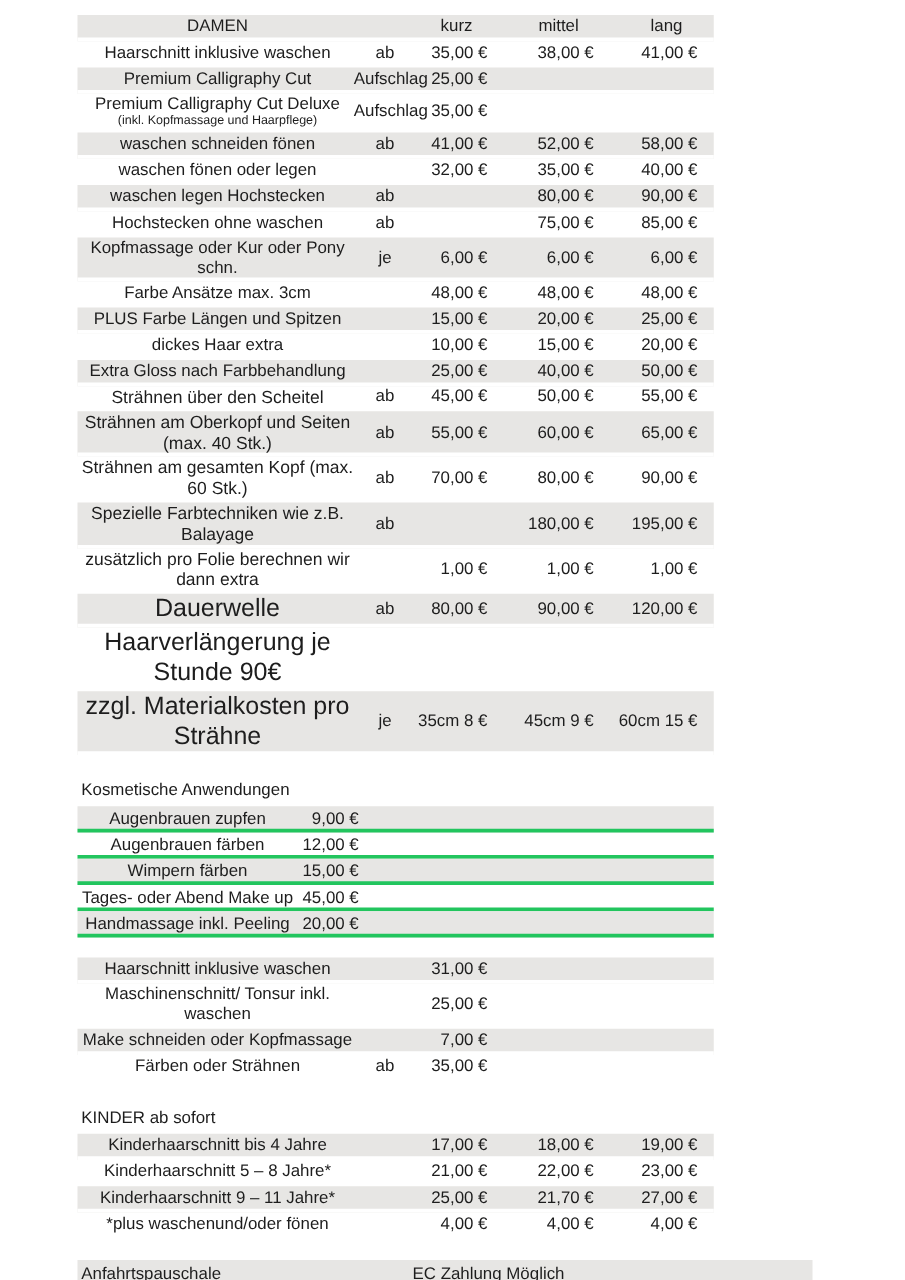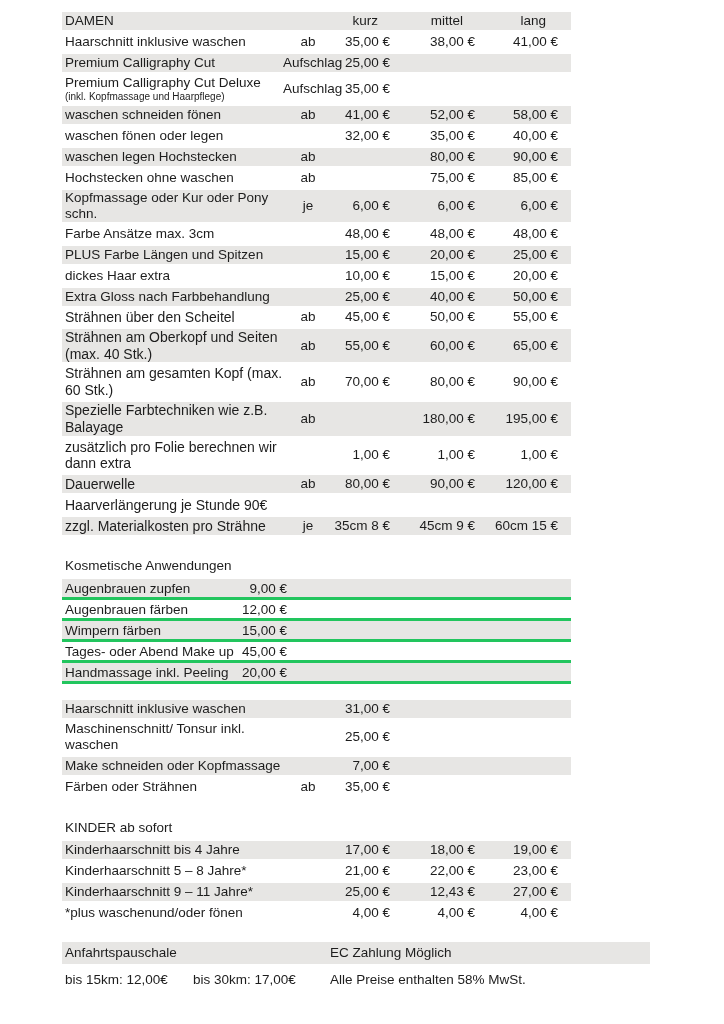--- a/index.html
+++ b/index.html
@@ -20,27 +20,27 @@
     grid-template-columns:221px 50px 57px 85px 83px;
     box-sizing:border-box;
     padding-right:13px;
     align-items:center;
     min-height:21px;
     border-bottom:3px solid #ffffff;
     font-size:13.5px;
     line-height:1.2;
   }
   .shaded{background:#e7e6e4;}
-  .c-label{padding-left:3px;}
+  .c-label{padding-left:3px;text-align:center;}
   .c-qual{text-align:center;}
   .c-p{text-align:right;white-space:nowrap;}
   .hdr{text-align:right;padding-right:12px;}
   .sz-small{min-height:17px;}
   .sz-small .c-label{font-size:14px;}
-  .sz-large .c-label{font-size:14px;}
+  .sz-large .c-label{font-size:20px;}
   .sz-large{min-height:21px;}
   .sublabel{font-size:10px;line-height:1.15;}
   .sec-title{
     font-size:13.5px;
     padding-left:3px;
     min-height:21px;
     display:flex;align-items:center;text-align:center;
   }
   .mt-kosmetik{margin-top:17px;}
   .mt-herren{margin-top:16px;}
@@ -308,21 +308,21 @@
           <div class="c-label">Kinderhaarschnitt 5 – 8 Jahre*</div>
           <div class="c-qual"></div>
           <div class="c-p">21,00 €</div>
           <div class="c-p">22,00 €</div>
           <div class="c-p">23,00 €</div>
         </div>
         <div class="prow shaded">
           <div class="c-label">Kinderhaarschnitt 9 – 11 Jahre*</div>
           <div class="c-qual"></div>
           <div class="c-p">25,00 €</div>
-          <div class="c-p">12,43 €</div>
+          <div class="c-p">21,70 €</div>
           <div class="c-p">27,00 €</div>
         </div>
         <div class="prow">
           <div class="c-label">*plus waschenund/oder fönen</div>
           <div class="c-qual"></div>
           <div class="c-p">4,00 €</div>
           <div class="c-p">4,00 €</div>
           <div class="c-p">4,00 €</div>
         </div>
       </div>

